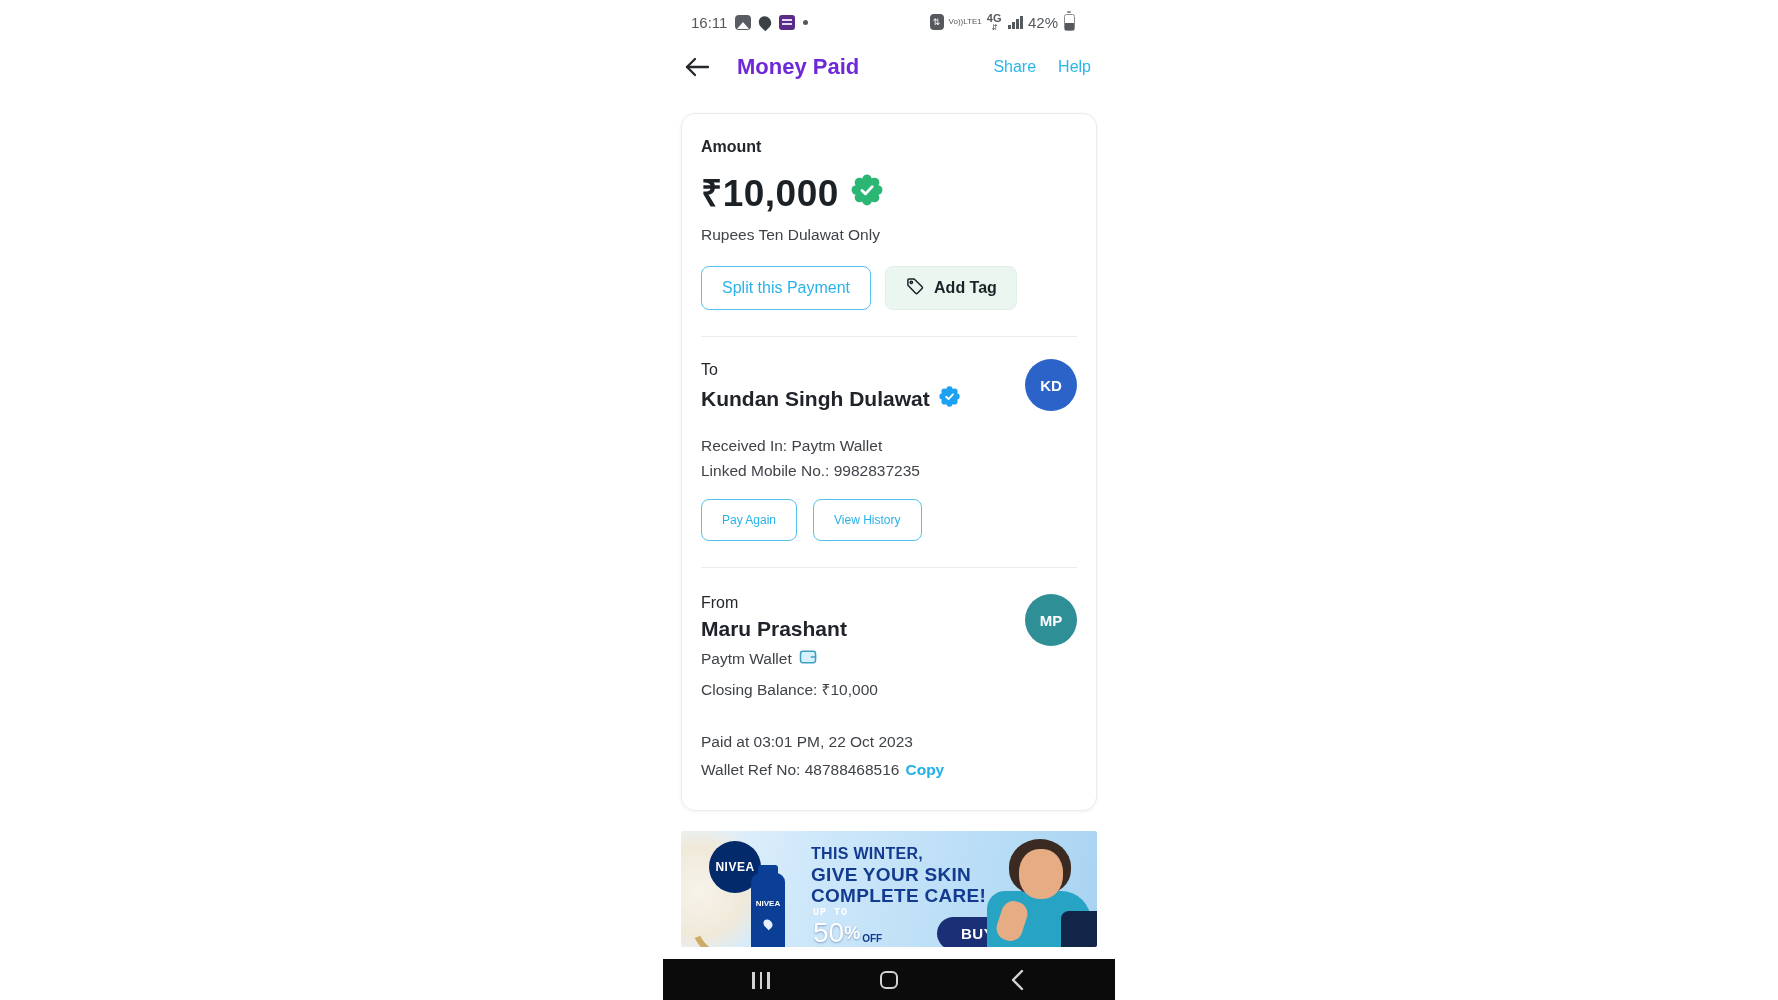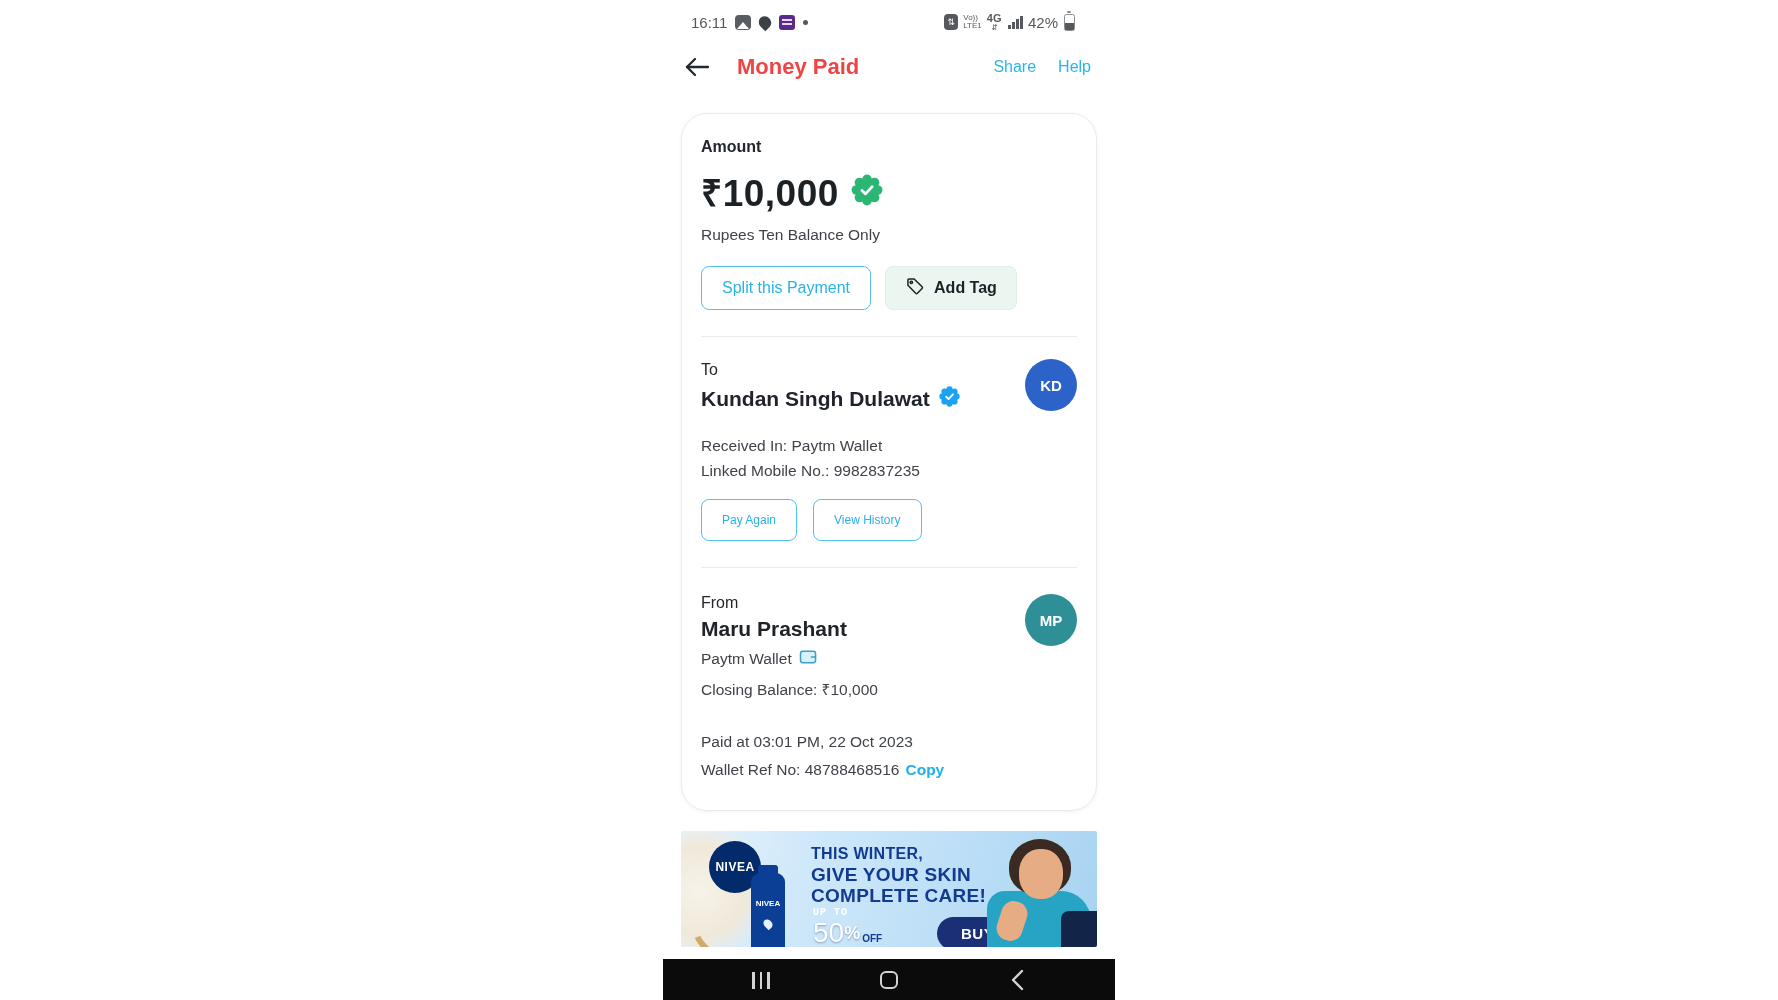--- a/index.html
+++ b/index.html
@@ -16,41 +16,41 @@
   .ic-gallery::after { content:""; position:absolute; left:2px; bottom:1px; width:0; height:0;
                        border-left:6px solid transparent; border-right:6px solid transparent; border-bottom:7px solid #fff; }
   .ic-flame { width:12px; height:13px; background:#3c4147; border-radius:50% 50% 50% 0; transform:rotate(-45deg); }
   .ic-appbadge { width:16px; height:15px; background:#5b2b88; border-radius:3px; position:relative; }
   .ic-appbadge::after { content:""; position:absolute; left:3px; top:4px; width:10px; height:2px;
                         background:#e7d9f5; box-shadow:0 4px 0 #e7d9f5; }
   .ic-dot { width:5px; height:5px; border-radius:50%; background:#55595e; }
   .sb-right { display:flex; align-items:center; gap:5px; }
   .ic-datasaver { width:14px; height:16px; background:#55595e; border-radius:4px; color:#fff;
                   font-size:9px; line-height:16px; text-align:center; }
-  .net-stack { display:flex; flex-direction:column; line-height:8px; }
+  .net-stack { display:flex; flex-direction:row; line-height:8px; }
   .net-stack span { font-size:8px; color:#55595e; letter-spacing:0; }
   .net-4g { display:flex; align-items:center;flex-direction:column; }
   .net-4g b { font-size:11px; color:#55595e; font-weight:700; }
   .net-4g i { font-style:normal; font-size:8px; color:#55595e; line-height:8px; margin-left:1px; }
   .ic-signal { display:flex; align-items:flex-end; gap:1.5px; height:13px; margin-left:2px; }
   .ic-signal i { width:2.5px; background:#55595e; display:block; }
   .sb-batt-pct { font-size:15px; color:#55595e; }
   .ic-battery { width:11px; height:17px; border:1.5px solid #8a8d90; border-radius:2.5px; position:relative; margin-left:1px; }
   .ic-battery::before { content:""; position:absolute; top:-4px; left:2px; width:4px; height:2.5px; background:#8a8d90; border-radius:1px; }
   .ic-battery::after { content:""; position:absolute; bottom:0; left:0; right:0; height:45%; background:#55595e; }
 
   
   .header { display:flex; align-items:center; padding:14px 24px 10px 20px; }
   .back-btn { width:28px; height:28px; display:flex; align-items:center; justify-content:center; cursor:pointer; }
-  .page-title { font-size:22px; font-weight:700; color:#ef4444; margin-left:26px; flex:1; }
+  .page-title { font-size:22px; font-weight:700; color:#6d28d9; margin-left:26px; flex:1; }
   .hdr-links { display:flex; gap:22px; }
   .hdr-link { font-size:16px; color:#2ab5e9; cursor:pointer; }
 
   
-  .card { margin:22px 18px 0 18px; background:#fff; border:1px solid #ebebed; border-radius:26px;
+  .card { margin:22px 18px 0 18px; background:#fff; border:1px solid #ebebed; border-radius:14px;
           box-shadow:0 1px 4px rgba(0,0,0,0.05); padding:24px 0 26px 0; }
   .pad { padding:0 19px; }
   .lbl { font-size:16px; color:#23272c; }
   .lbl-amount { font-weight:600; }
   .amount-row { display:flex; align-items:center; gap:12px; margin-top:10px; }
   .amount-value { font-size:37px; font-weight:700; color:#1c2126; letter-spacing:0.5px; }
   .amount-words { font-size:15.5px; color:#3f4349; margin-top:9px; }
   .btn-row { display:flex; gap:14px; margin-top:22px; }
   .btn-outline { height:44px; display:inline-flex; align-items:center; padding:0 20px; border:1.5px solid #53c2e8;
                  border-radius:8px; background:#fff; color:#29b2e8; font-size:16px; cursor:pointer; }
@@ -182,21 +182,21 @@
                 <circle cx="12" cy="4" r="3.6"></circle>
               <circle cx="17.66" cy="17.66" r="3.6"></circle>
                 <circle cx="6.34" cy="6.34" r="3.6"></circle>
               <circle cx="6.34" cy="17.66" r="3.6"></circle>
                 <circle cx="17.66" cy="6.34" r="3.6"></circle>
             </g>
             <polyline points="8.2,12.3 10.9,14.9 15.9,9.5" fill="none" stroke="#ffffff" stroke-width="2.1" stroke-linecap="round" stroke-linejoin="round"></polyline>
           </svg>
         </span>
       </div>
-      <div class="amount-words">Rupees Ten Balance Only</div>
+      <div class="amount-words">Rupees Ten Dulawat Only</div>
       <div class="btn-row">
         <button class="btn-outline">Split this Payment</button>
         <button class="btn-tag">
           <span>
             <svg class="stroke" width="20" height="20" viewBox="0 0 24 24" stroke="#1d2227" stroke-width="1.8">
               <path d="M3.5 11V4.8c0-.7.6-1.3 1.3-1.3H11l9.5 9.5c.6.6.6 1.5 0 2.1l-5.6 5.6c-.6.6-1.5.6-2.1 0L3.5 11z"></path>
               <circle cx="7.6" cy="7.6" r="1.4"></circle>
             </svg>
           </span>
           <span>Add Tag</span>

